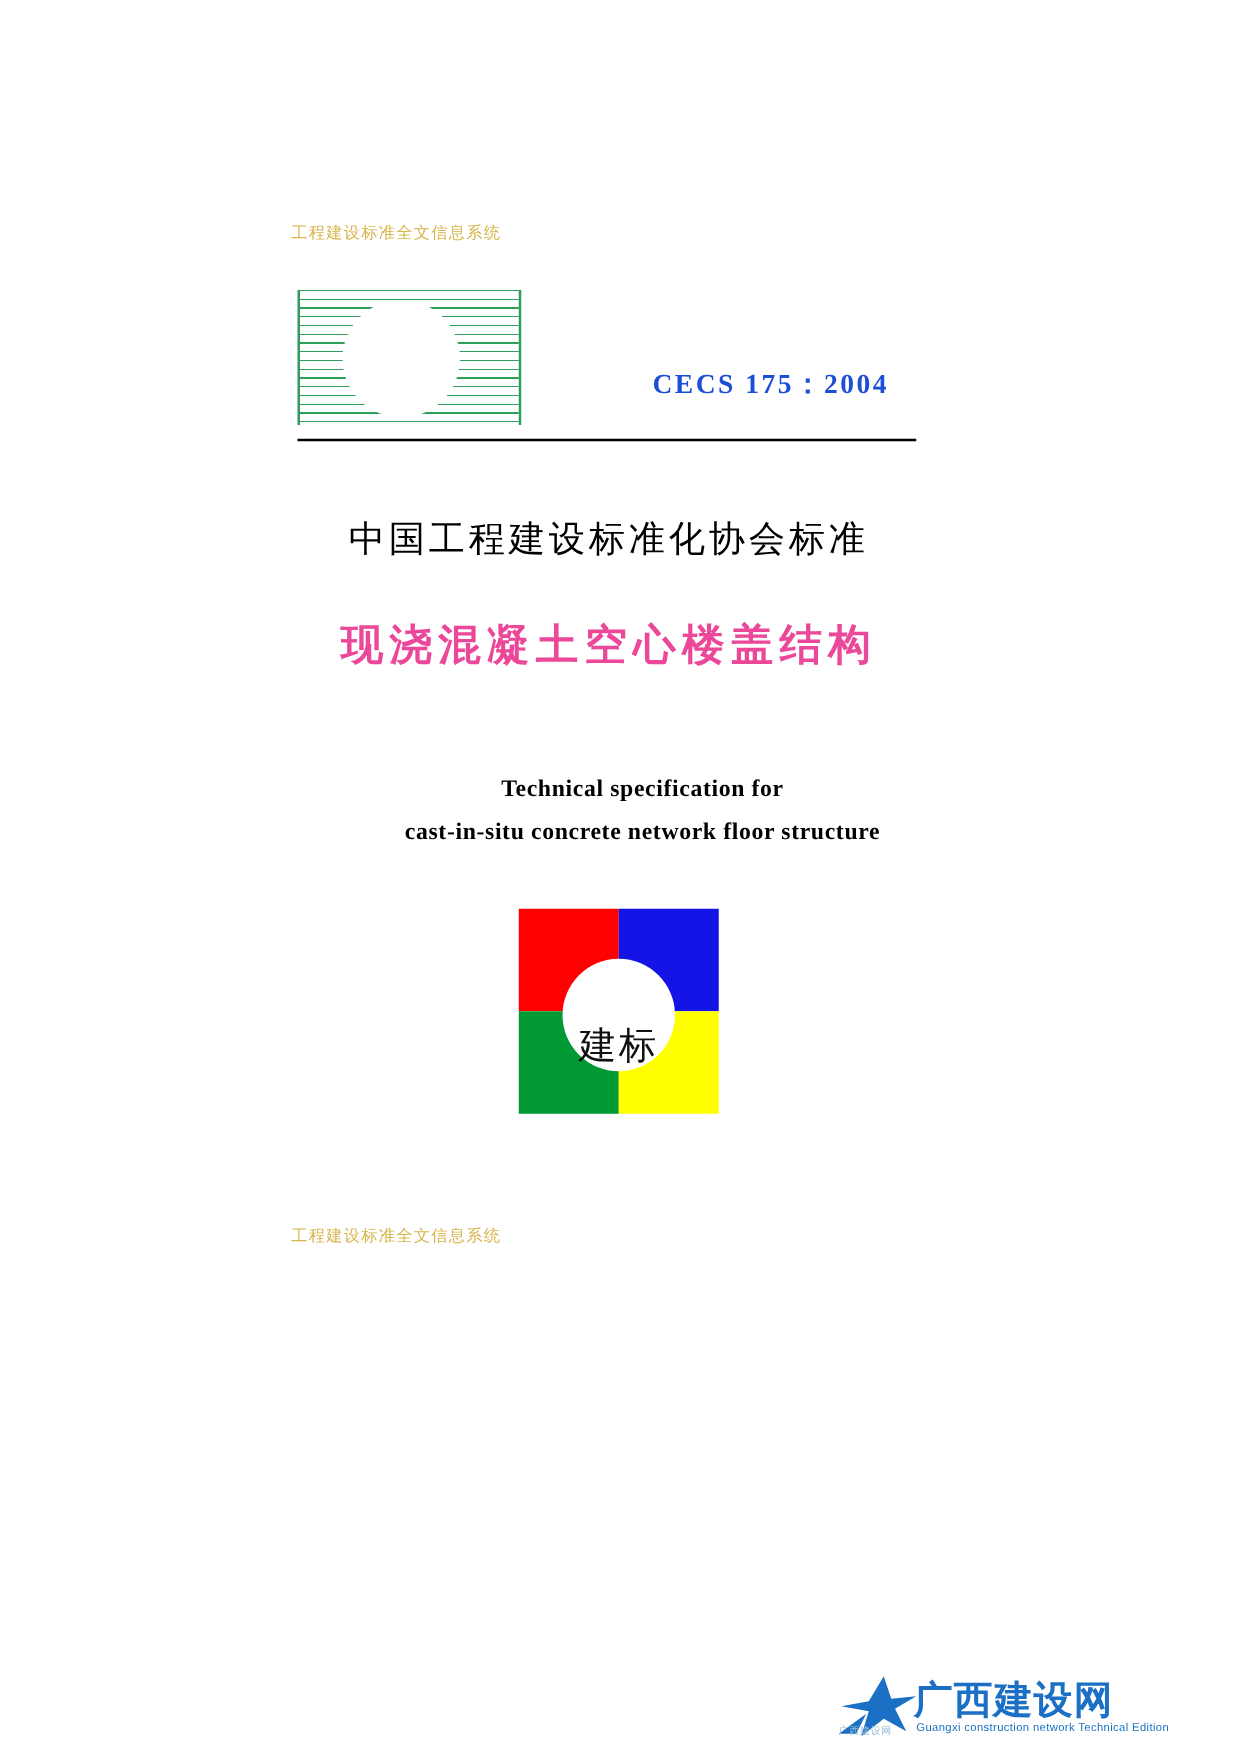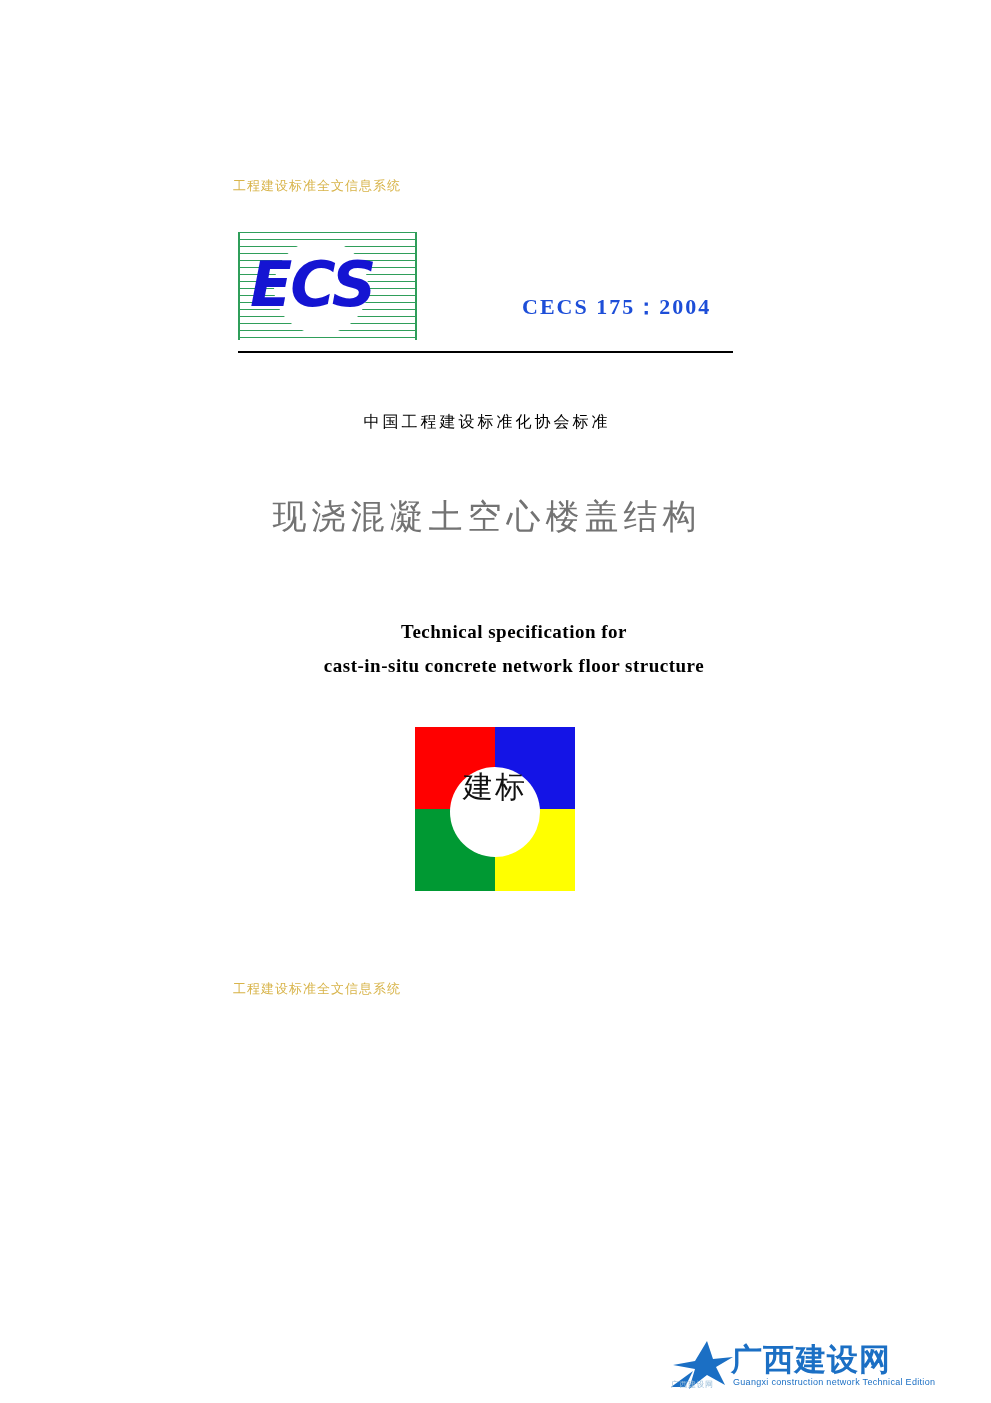--- a/index.html
+++ b/index.html
@@ -99,36 +99,36 @@
   }
 
   
   .assoc-line {
     position: absolute;
     left: 0;
     top: 412px;
     width: 870px;
     text-align: center;
     font-family: "DejaVu Serif", "Liberation Serif", serif;
-    font-size: 16px;
+    font-size: 29px;
     letter-spacing: 3px;
     color: #000;
   }
   .title-cn {
     position: absolute;
     left: 0;
     top: 490px;
     width: 870px;
     text-align: center;
     font-family: "DejaVu Sans", sans-serif;
     font-size: 34px;
-    font-weight: normal;
+    font-weight: bold;
     letter-spacing: 5px;
     line-height: 52px;
-    color: #737373;
+    color: #ec4899;
   }
   .title-en {
     position: absolute;
     left: 0;
     top: 615px;
     width: 870px;
     text-align: center;
     font-family: "Liberation Serif", "DejaVu Serif", serif;
     font-size: 19px;
     font-weight: bold;
@@ -157,21 +157,21 @@
   .q-br { left: 80px; top: 82px; background: #ffff00; }
   .emblem .disc {
     position: absolute;
     left: 35px;
     top: 40px;
     width: 90px;
     height: 90px;
     border-radius: 50%;
     background: #ffffff;
     display: flex;
-    align-items: flex-start;
+    align-items: flex-end;
     justify-content: center;
   }
   .emblem .disc span {
     font-family: "DejaVu Sans", sans-serif;
     font-size: 30px;
     letter-spacing: 2px;
     color: #111;
   }
 
   
@@ -224,21 +224,20 @@
 </head>
 <body>
 
 <div class="page">
 
   <div class="sys-text sys-top">工程建设标准全文信息系统</div>
 
   <div class="logo-area">
     <div class="logo-grid"></div>
     <div class="logo-circle"></div>
-    <div class="logo-text">ECS</div>
 
   </div>
 
   <div class="std-number">CECS  175：2004</div>
 
   <div class="rule"></div>
 
   <div class="assoc-line">中国工程建设标准化协会标准</div>
 
   <div class="title-cn">

